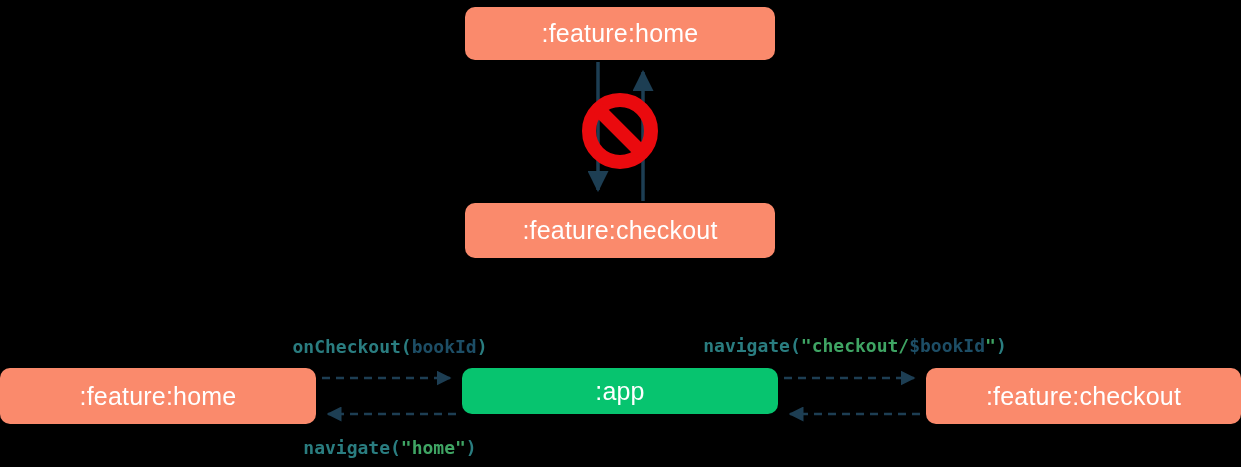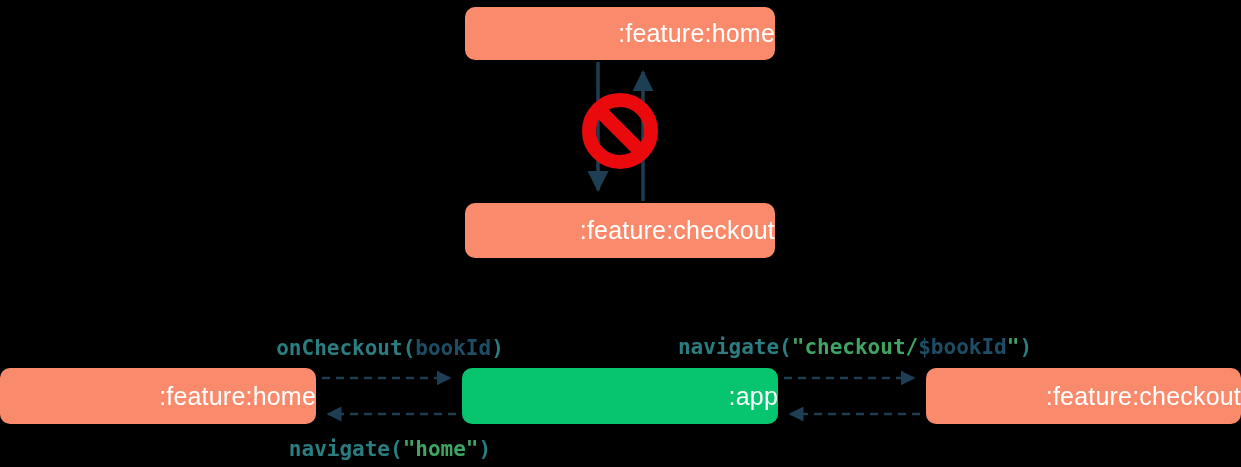--- a/index.html
+++ b/index.html
@@ -13,41 +13,41 @@
   }
   .overlay {
     position: absolute;
     left: 0; top: 0;
     width: 1241px; height: 467px;
   }
   .node {
     position: absolute;
     display: flex;
     align-items: center;
-    justify-content: flex-end;
+    justify-content: center;
     border-radius: 10px;
     color: var(--box-text, #ffffff);
     font-size: 25px;
     letter-spacing: 0.2px;
   }
   .feature { background: var(--feature-box, #fa8a6c); }
   .app     { background: var(--app-box, #07c46f); }
 
   #top-home       { left: 465px; top: 7px;   width: 310px; height: 53px; }
   #top-checkout   { left: 465px; top: 203px; width: 310px; height: 55px; }
   #bottom-home    { left: 0px;   top: 368px; width: 316px; height: 56px; }
-  #bottom-app     { left: 462px; top: 368px; width: 316px; height: 56px; }
+  #bottom-app     { left: 462px; top: 368px; width: 316px; height: 46px; }
   #bottom-checkout{ left: 926px; top: 368px; width: 315px; height: 56px; }
 
   .code-label {
     position: absolute;
     transform: translateX(-50%);
     font-family: "DejaVu Sans Mono", monospace;
     font-weight: bold;
-    font-size: 21px;
+    font-size: 18px;
     white-space: nowrap;
   }
   #label-oncheckout  { left: 390px; top: 336px; }
   #label-navcheckout { left: 855px; top: 335px; }
   #label-navhome     { left: 390px; top: 437px; }
   #label-onpayment   { left: 852px; top: 437px; }
 
   .fn  { color: var(--code-function, #2a7d80); }
   .str { color: var(--code-string, #3fa564); }
   .var { color: var(--code-variable, #1d4e66); }

